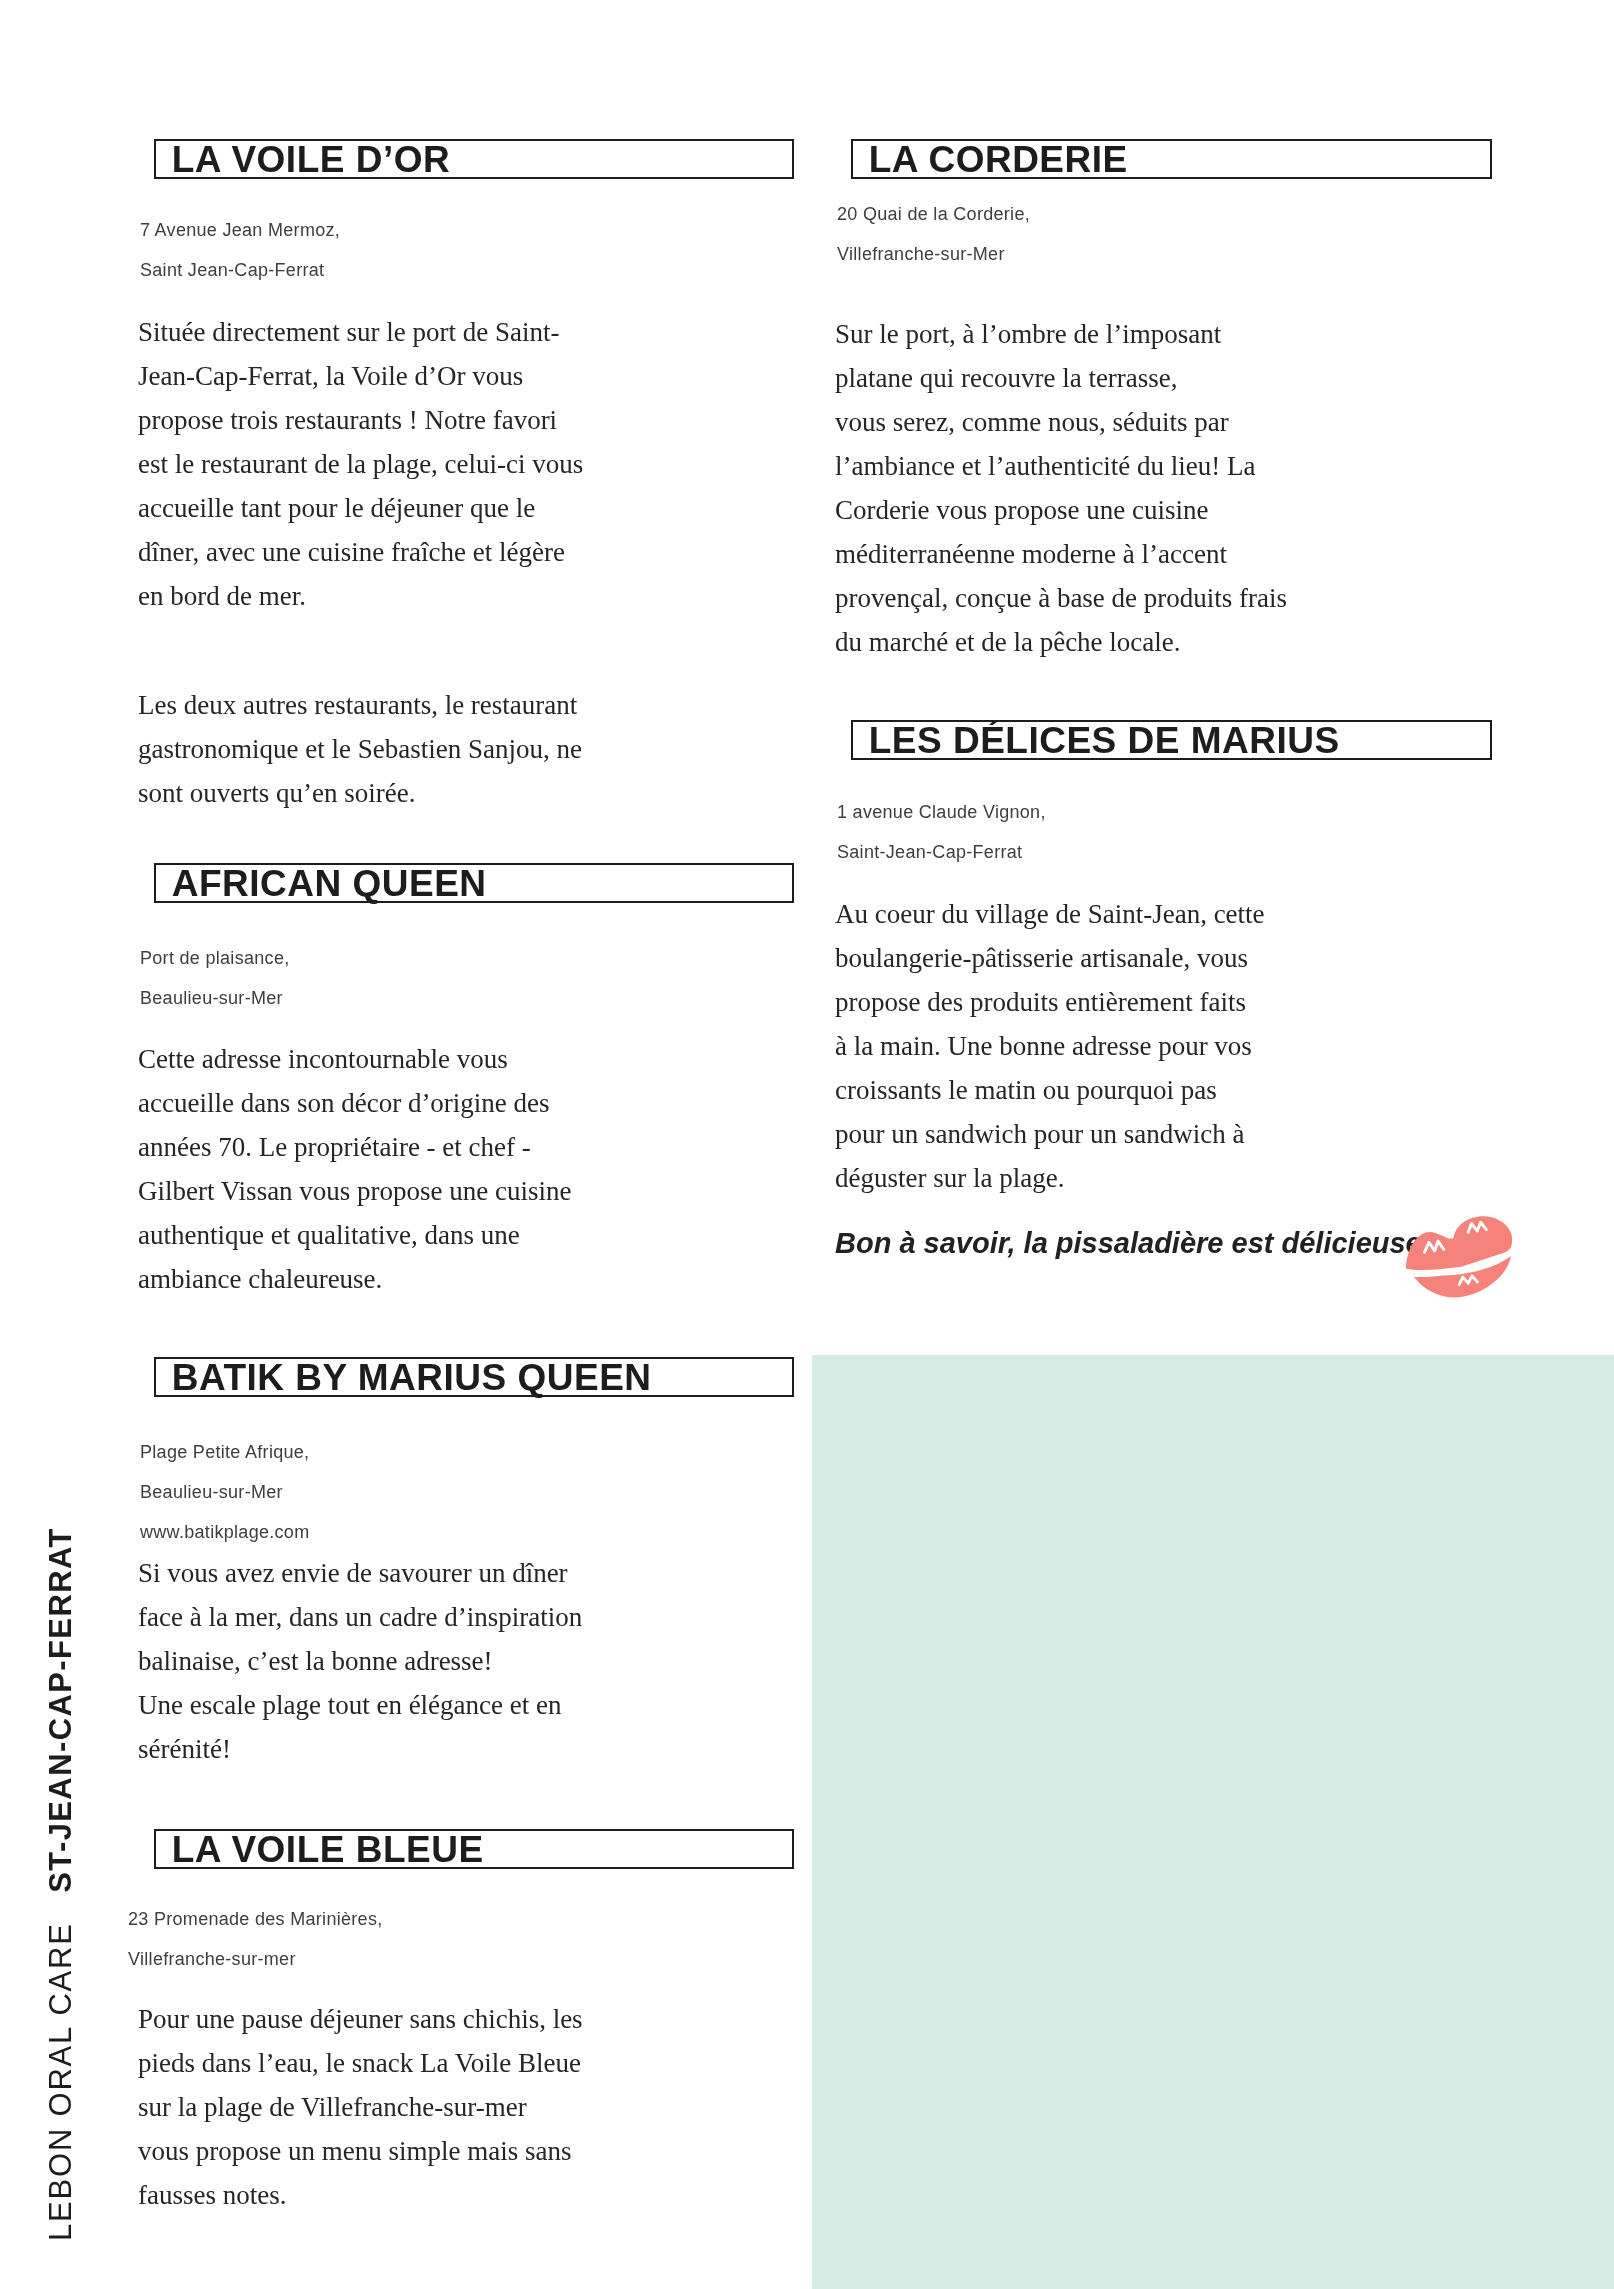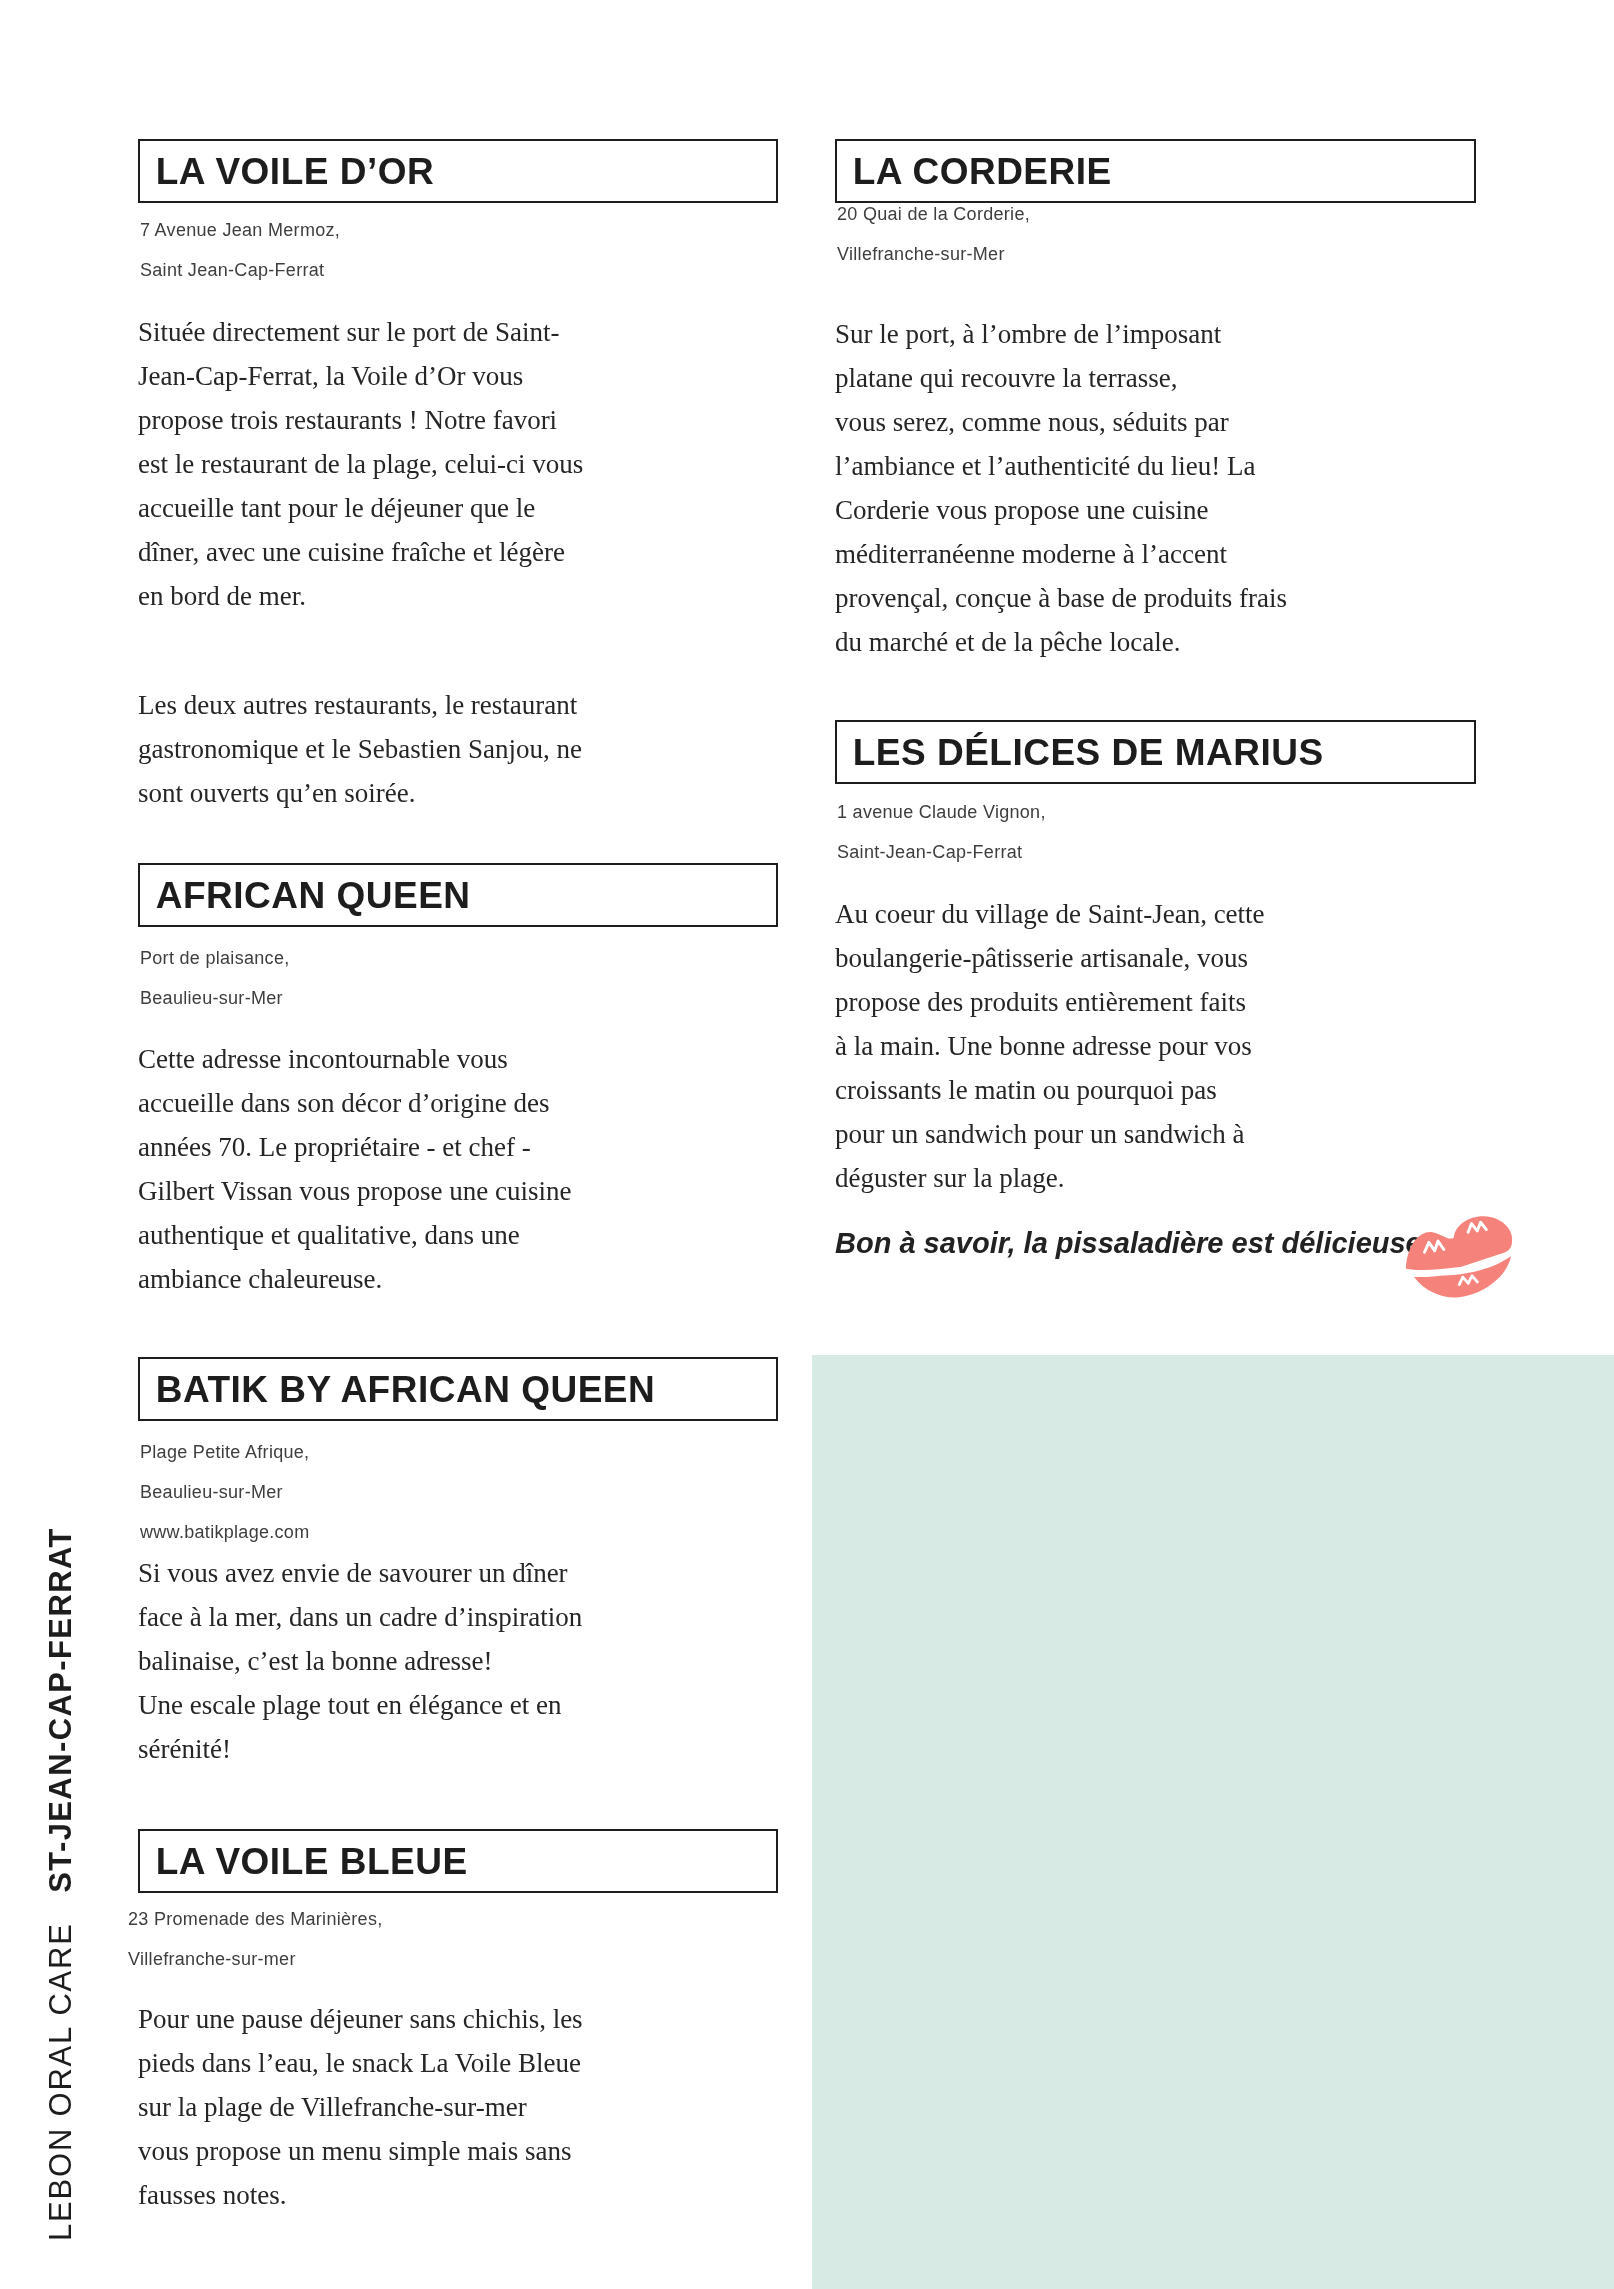--- a/index.html
+++ b/index.html
@@ -1,19 +1,19 @@
 <!DOCTYPE html>
 <html style="font-size:14.8px"><head>
 <meta charset="utf-8">
 <style>
   html,body{margin:0;padding:0;background:#ffffff;}
   #page{position:relative;width:1614px;height:2290px;background:#ffffff;overflow:hidden;
         font-family:"Liberation Sans",sans-serif;}
-  .hbox{position:absolute;height:64px;border:2.8px solid #1d1d1d;box-sizing:border-box;
-        display:flex;align-items:center;padding-left:15.7px;background:#ffffff;}
+  .hbox{position:absolute;height:40px;border:2.8px solid #1d1d1d;box-sizing:border-box;
+        display:flex;align-items:center;padding-left:15.7px;background:#ffffff;margin-left:16px;}
   .hbox .htxt{font-family:"Liberation Sans",sans-serif;font-weight:700;font-size:37px;
         line-height:1;letter-spacing:0.5px;color:#1d1d1d;white-space:nowrap;}
   .addr{position:absolute;font-family:"Liberation Sans",sans-serif;font-weight:300;
         font-size:18px;line-height:40px;color:#3e3e3e;letter-spacing:0.3px;white-space:pre-line;}
   .para{position:absolute;width:688px;font-family:"Liberation Serif","DejaVu Serif",serif;
         font-weight:400;font-size:27px;line-height:44px;color:#262626;white-space:pre-line;}
   .note{position:absolute;font-family:"Liberation Sans",sans-serif;font-style:italic;
         font-weight:700;font-size:29px;line-height:1.2;color:#222222;white-space:nowrap;}
   .sidebar{position:absolute;left:43px;top:2241px;transform:rotate(-90deg);
         transform-origin:0 0;white-space:nowrap;font-size:31px;letter-spacing:1.8px;color:#1d1d1d;}
@@ -61,21 +61,21 @@
     <div class="para" style="left:138px;top:1037px">Cette adresse incontournable vous
 accueille dans son décor d’origine des
 années 70. Le propriétaire - et chef -
 Gilbert Vissan vous propose une cuisine
 authentique et qualitative, dans une
 ambiance chaleureuse.</div>
   </section>
 
   <section>
     <div class="hbox" style="left:138px;top:1357px;width:640px">
-      <span class="htxt">BATIK BY AFRICAN QUEEN</span>
+      <span class="htxt">BATIK BY MARIUS QUEEN</span>
     </div>
     <div class="addr" style="left:140px;top:1432px">Plage Petite Afrique,
 Beaulieu-sur-Mer
 www.batikplage.com</div>
     <div class="para" style="left:138px;top:1551px">Si vous avez envie de savourer un dîner
 face à la mer, dans un cadre d’inspiration
 balinaise, c’est la bonne adresse!
 Une escale plage tout en élégance et en
 sérénité!</div>
   </section>

